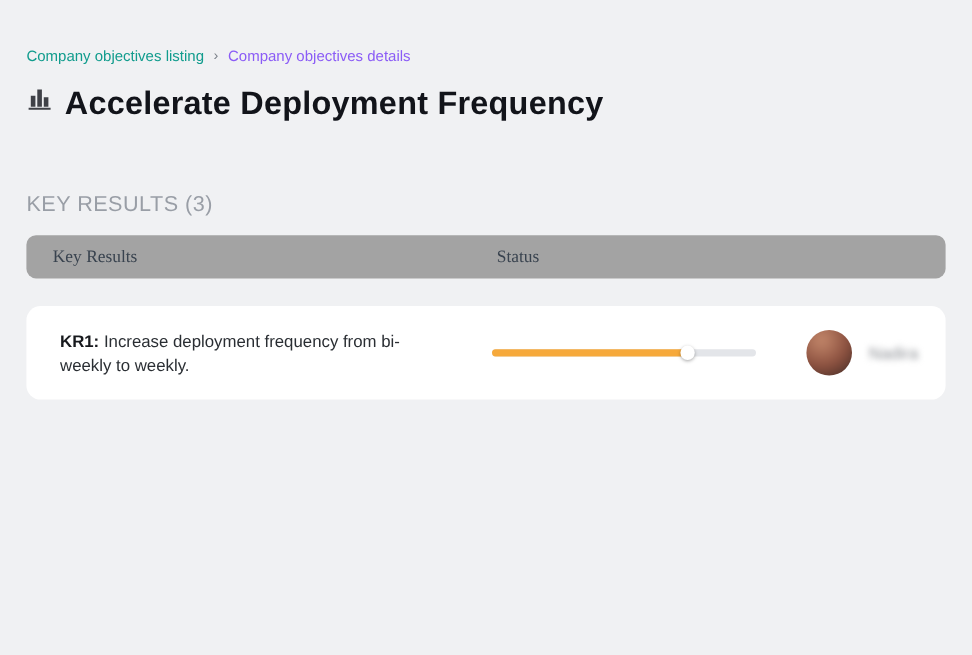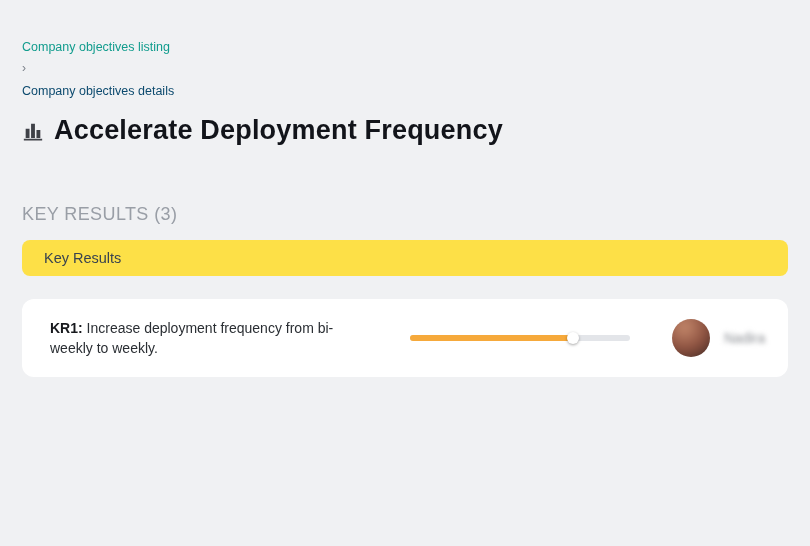--- a/index.html
+++ b/index.html
@@ -6,45 +6,46 @@
   html, body { width: 810px; height: 546px; }
   body {
     font-family: "Liberation Sans", "DejaVu Sans", sans-serif;
     background: #f0f1f3;
     color: #22262b;
     overflow: hidden;
   }
   .page { width: 810px; height: 546px; padding: 40px 22px 0 22px; position: relative; }
 
   
-  .breadcrumb { display: flex; align-items: flex-start; gap: 8px; font-size: 12.5px; flex-direction: column; }
+  .breadcrumb { display: flex; align-items: flex-start; gap: 8px; font-size: 12.5px; }
   .crumb-link { color: #119c8d; cursor: pointer; }
   .crumb-sep { color: #7c828a; font-size: 12px; transform: translateY(-1px); }
-  .crumb-current { color: #0c4a6e; font-weight: 500; }
+  .crumb-current { color: #8b5cf6; font-weight: 500; }
 
   
-  .title-row { display: flex; align-items: center; gap: 10px; margin-top: 17px; }
+  .title-row { display: flex; align-items: flex-start; gap: 10px; margin-top: 17px; }
   .title-icon { width: 22px; height: 22px; display: inline-flex; align-items: flex-end; }
   .page-title { font-size: 27px; font-weight: 800; color: #12141a; letter-spacing: 0.2px; }
 
   
   .section-label { margin-top: 58px; font-size: 18px; color: #999ea6; letter-spacing: 0.4px; }
 
   
   .table-header {
     margin-top: 15px;
     height: 36px;
-    background: #fde047;
+    background: #a3a3a3;
     border-radius: 8px;
     display: grid;
     grid-template-columns: 370px 258px 1fr;
     align-items: center;
     padding-left: 22px;
     color: #39434f;
     font-size: 14.5px;
+    font-family: Liberation Serif, serif;
   }
   .table-header .hdr { font-weight: 500; }
 
   
   .rows { margin-top: 23px; display: flex; flex-direction: column; gap: 18px; }
   .kr-card {
     background: #ffffff;
     border-radius: 12px;
     height: 78px;
     display: grid;
@@ -102,20 +103,21 @@
         <path fill="#3f4147" d="M2 20.5h20v1.8H2zM4 9.5h4.2v10H4zM9.9 4h4.2v15.5H9.9zM15.8 11h4.2v8.5h-4.2z"></path>
       </svg>
     </span>
     <h1 class="page-title">Accelerate Deployment Frequency</h1>
   </div>
 
   <div class="section-label">KEY RESULTS (3)</div>
 
   <div class="table-header">
     <span class="hdr">Key Results</span>
+    <span class="hdr">Status</span>
   </div>
 
   <div class="rows">
 
     <div class="kr-card">
       <div class="kr-text">
         <b>KR1: </b>
         <span>Increase deployment frequency from bi-weekly to weekly.</span>
       </div>
       <div class="progress-wrap">

